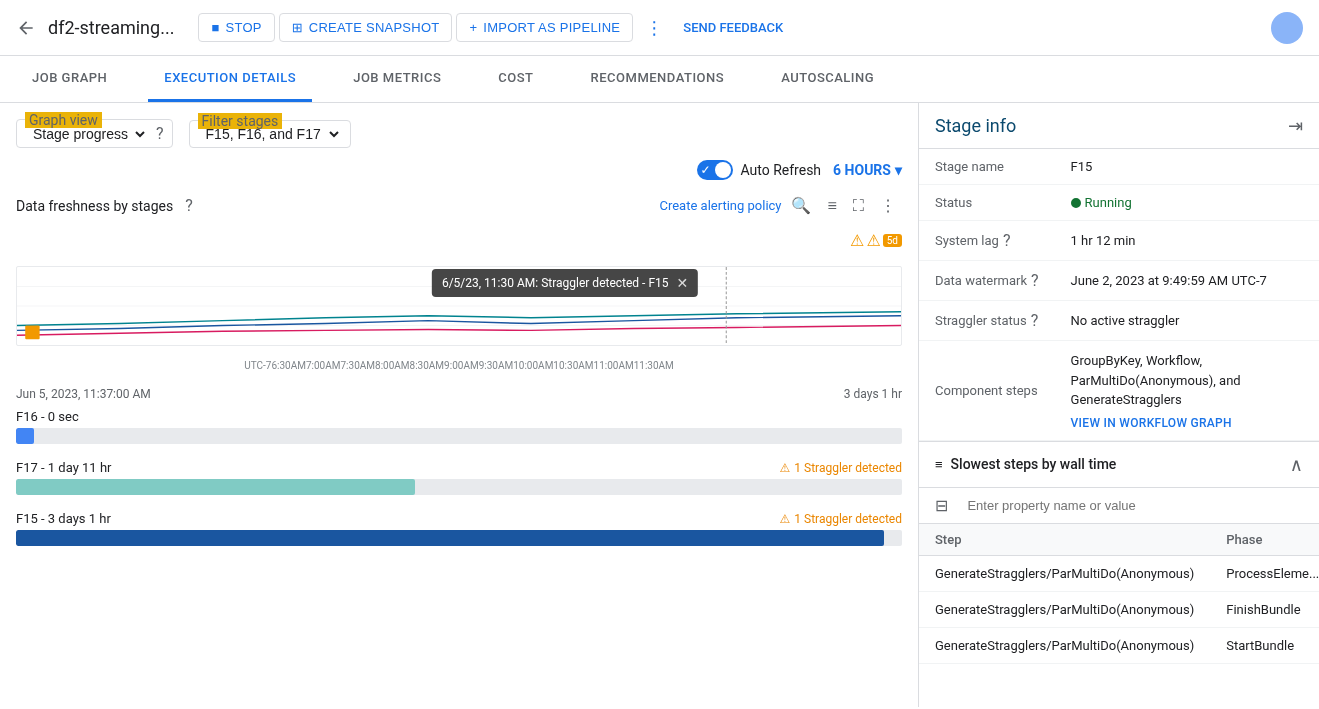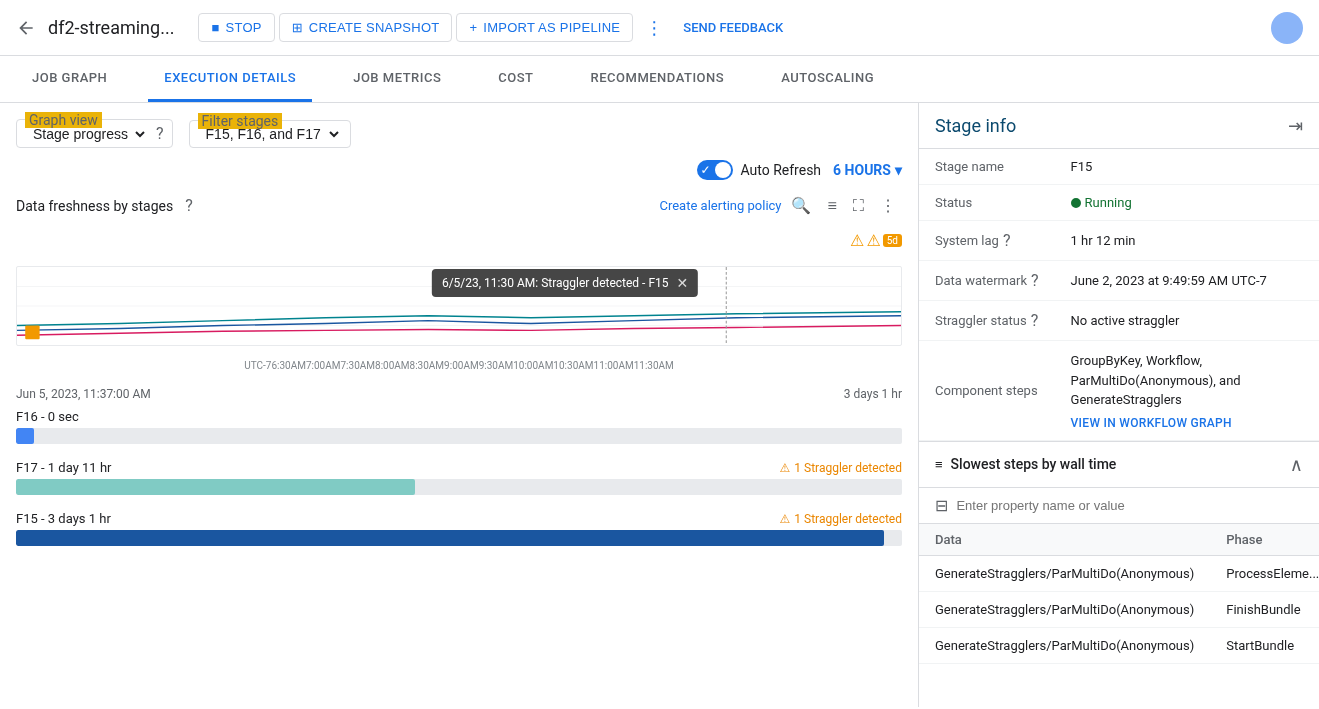--- a/index.html
+++ b/index.html
@@ -437,20 +437,21 @@
       padding: 8px 16px;
       border-bottom: 1px solid #dadce0;
     }
     .filter-icon { color: #5f6368; font-size: 16px; }
     .filter-input {
       border: none;
       outline: none;
       font-size: 13px;
       color: #5f6368;
       flex: 1;
+      margin-left: 11px;
     }
     .steps-table {
       width: 100%;
       border-collapse: collapse;
       font-size: 13px;
     }
     .steps-table th {
       text-align: left;
       padding: 8px 16px;
       color: #5f6368;
@@ -694,21 +695,21 @@
 
     <div class="filter-row">
       <span class="filter-icon">⊟</span>
       <input class="filter-input" placeholder="Enter property name or value" style="">
     </div>
 
     <div style="overflow-y:auto;">
       <table class="steps-table">
         <thead>
           <tr>
-            <th>Data</th>
+            <th>Step</th>
             <th>Phase</th>
           </tr>
         </thead>
         <tbody>
           <tr class="table-row">
             <td>GenerateStragglers/ParMultiDo(Anonymous)</td>
             <td>ProcessEleme...</td>
           </tr>
           <tr class="table-row">
             <td>GenerateStragglers/ParMultiDo(Anonymous)</td>

